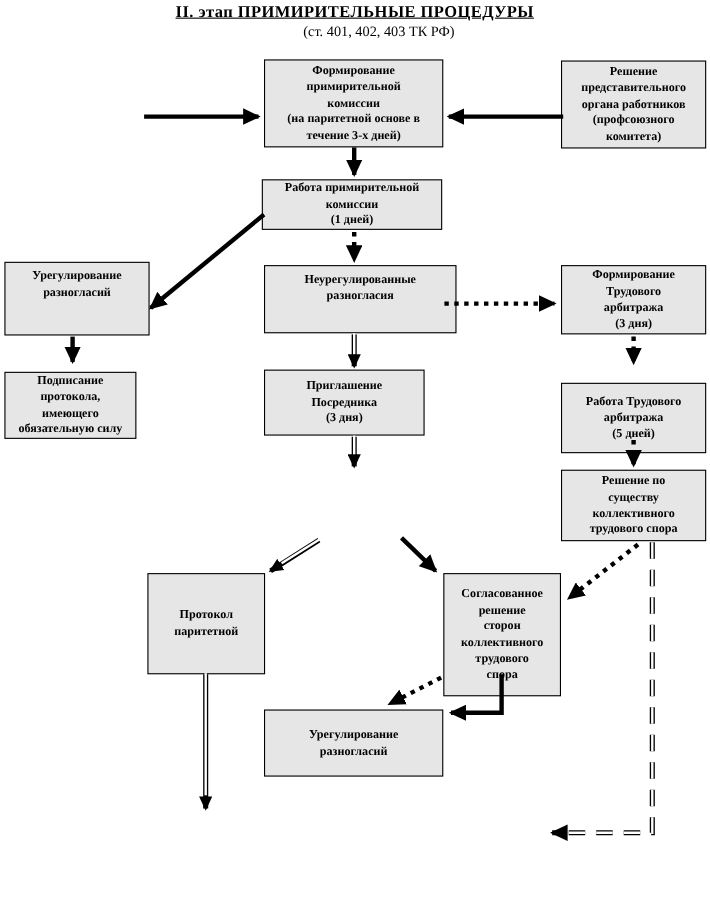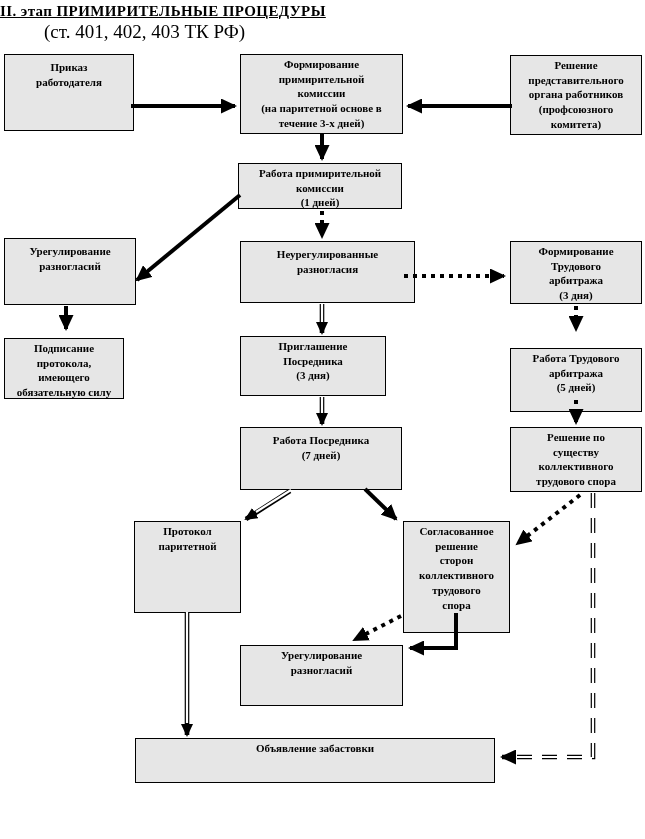--- a/index.html
+++ b/index.html
@@ -1,28 +1,28 @@
 <!DOCTYPE html>
 <html style="--box-fill: #e6e6e6;"><head>
 <meta charset="utf-8">
 <style>
   html,body{margin:0;padding:0;background:#ffffff;}
   #canvas{
     position:relative;width:645px;height:839px;background:#ffffff;
     font-family:"Liberation Serif","DejaVu Serif",serif;color:#000;
     overflow:hidden;
   }
-  .titleblock{position:absolute;left:0;top:3px;width:100%;}
+  .titleblock{position:absolute;left:0;top:3px;width:100%;text-align:center;}
   .title{font-size:15px;font-weight:bold;text-decoration:underline;letter-spacing:.4px;}
-  .subtitle{font-size:19px;margin-top:1px;padding-left:44px;}
+  .subtitle{font-size:13px;margin-top:1px;padding-left:44px;}
   .box{
     position:absolute;box-sizing:border-box;
     background:var(--box-fill,#e6e6e6);
     border:1px solid #000;
-    display:flex;justify-content:center;
+    display:flex;align-items:center;justify-content:center;
     text-align:center;font-weight:bold;font-size:11px;line-height:1.34;
     padding:2px 2px;
   }
   .box.top{align-items:flex-start;padding-top:5px;}
   .box span{white-space:pre-line;display:block;width:100%;}
   svg.arrows{position:absolute;left:0;top:0;pointer-events:none;}
   .solid{stroke:#000;stroke-width:4;fill:none;}
   .dotted{stroke:#000;stroke-width:4;fill:none;stroke-dasharray:4 5;}
   .dbl-b{stroke:#000;stroke-width:4.6;fill:none;}
   .dbl-w{stroke:#fff;stroke-width:2.2;fill:none;}
@@ -32,24 +32,20 @@
 </head>
 <body>
 
 <div id="canvas">
 
   <div class="titleblock">
     <div class="title">II. этап ПРИМИРИТЕЛЬНЫЕ ПРОЦЕДУРЫ</div>
     <div class="subtitle">(ст. 401, 402, 403 ТК РФ)</div>
   </div>
 
-  <div class="box top" style="left:4px;top:54px;width:130px;height:77px">
-      <span>Приказ
-работодателя</span>
-    </div>
   <div class="box" style="left:240px;top:54px;width:163px;height:80px">
       <span>Формирование
 примирительной
 комиссии
 (на паритетной основе в
 течение 3-х дней)</span>
     </div>
   <div class="box" style="left:510px;top:55px;width:132px;height:80px">
       <span>Решение
 представительного
@@ -85,24 +81,20 @@
   <div class="box" style="left:240px;top:336px;width:146px;height:60px">
       <span>Приглашение
 Посредника
 (3 дня)</span>
     </div>
   <div class="box" style="left:510px;top:348px;width:132px;height:64px">
       <span>Работа Трудового
 арбитража
 (5 дней)</span>
     </div>
-  <div class="box top" style="left:240px;top:427px;width:162px;height:63px">
-      <span>Работа Посредника
-(7 дней)</span>
-    </div>
   <div class="box" style="left:510px;top:427px;width:132px;height:65px">
       <span>Решение по
 существу
 коллективного
 трудового спора</span>
     </div>
   <div class="box" style="left:134px;top:521px;width:107px;height:92px">
       <span>Протокол
 паритетной</span>
     </div>
@@ -110,23 +102,20 @@
       <span>Согласованное
 решение
 сторон
 коллективного
 трудового
 спора</span>
     </div>
   <div class="box" style="left:240px;top:645px;width:163px;height:61px">
       <span>Урегулирование
 разногласий</span>
-    </div>
-  <div class="box" style="left:135px;top:738px;width:360px;height:45px">
-      <span>Объявление забастовки</span>
     </div>
 
   <svg class="arrows" width="645" height="839" viewBox="0 0 645 839">
     <defs>
       <marker id="ah" markerUnits="userSpaceOnUse" markerWidth="17" markerHeight="15" refX="14" refY="7.5" orient="auto">
         <path d="M0,0 L16,7.5 L0,15 Z" fill="#000"></path>
       </marker>
       <marker id="ah2" markerUnits="userSpaceOnUse" markerWidth="14" markerHeight="12" refX="11" refY="6" orient="auto">
         <path d="M0,0 L13,6 L0,12 Z" fill="#000"></path>
       </marker>

